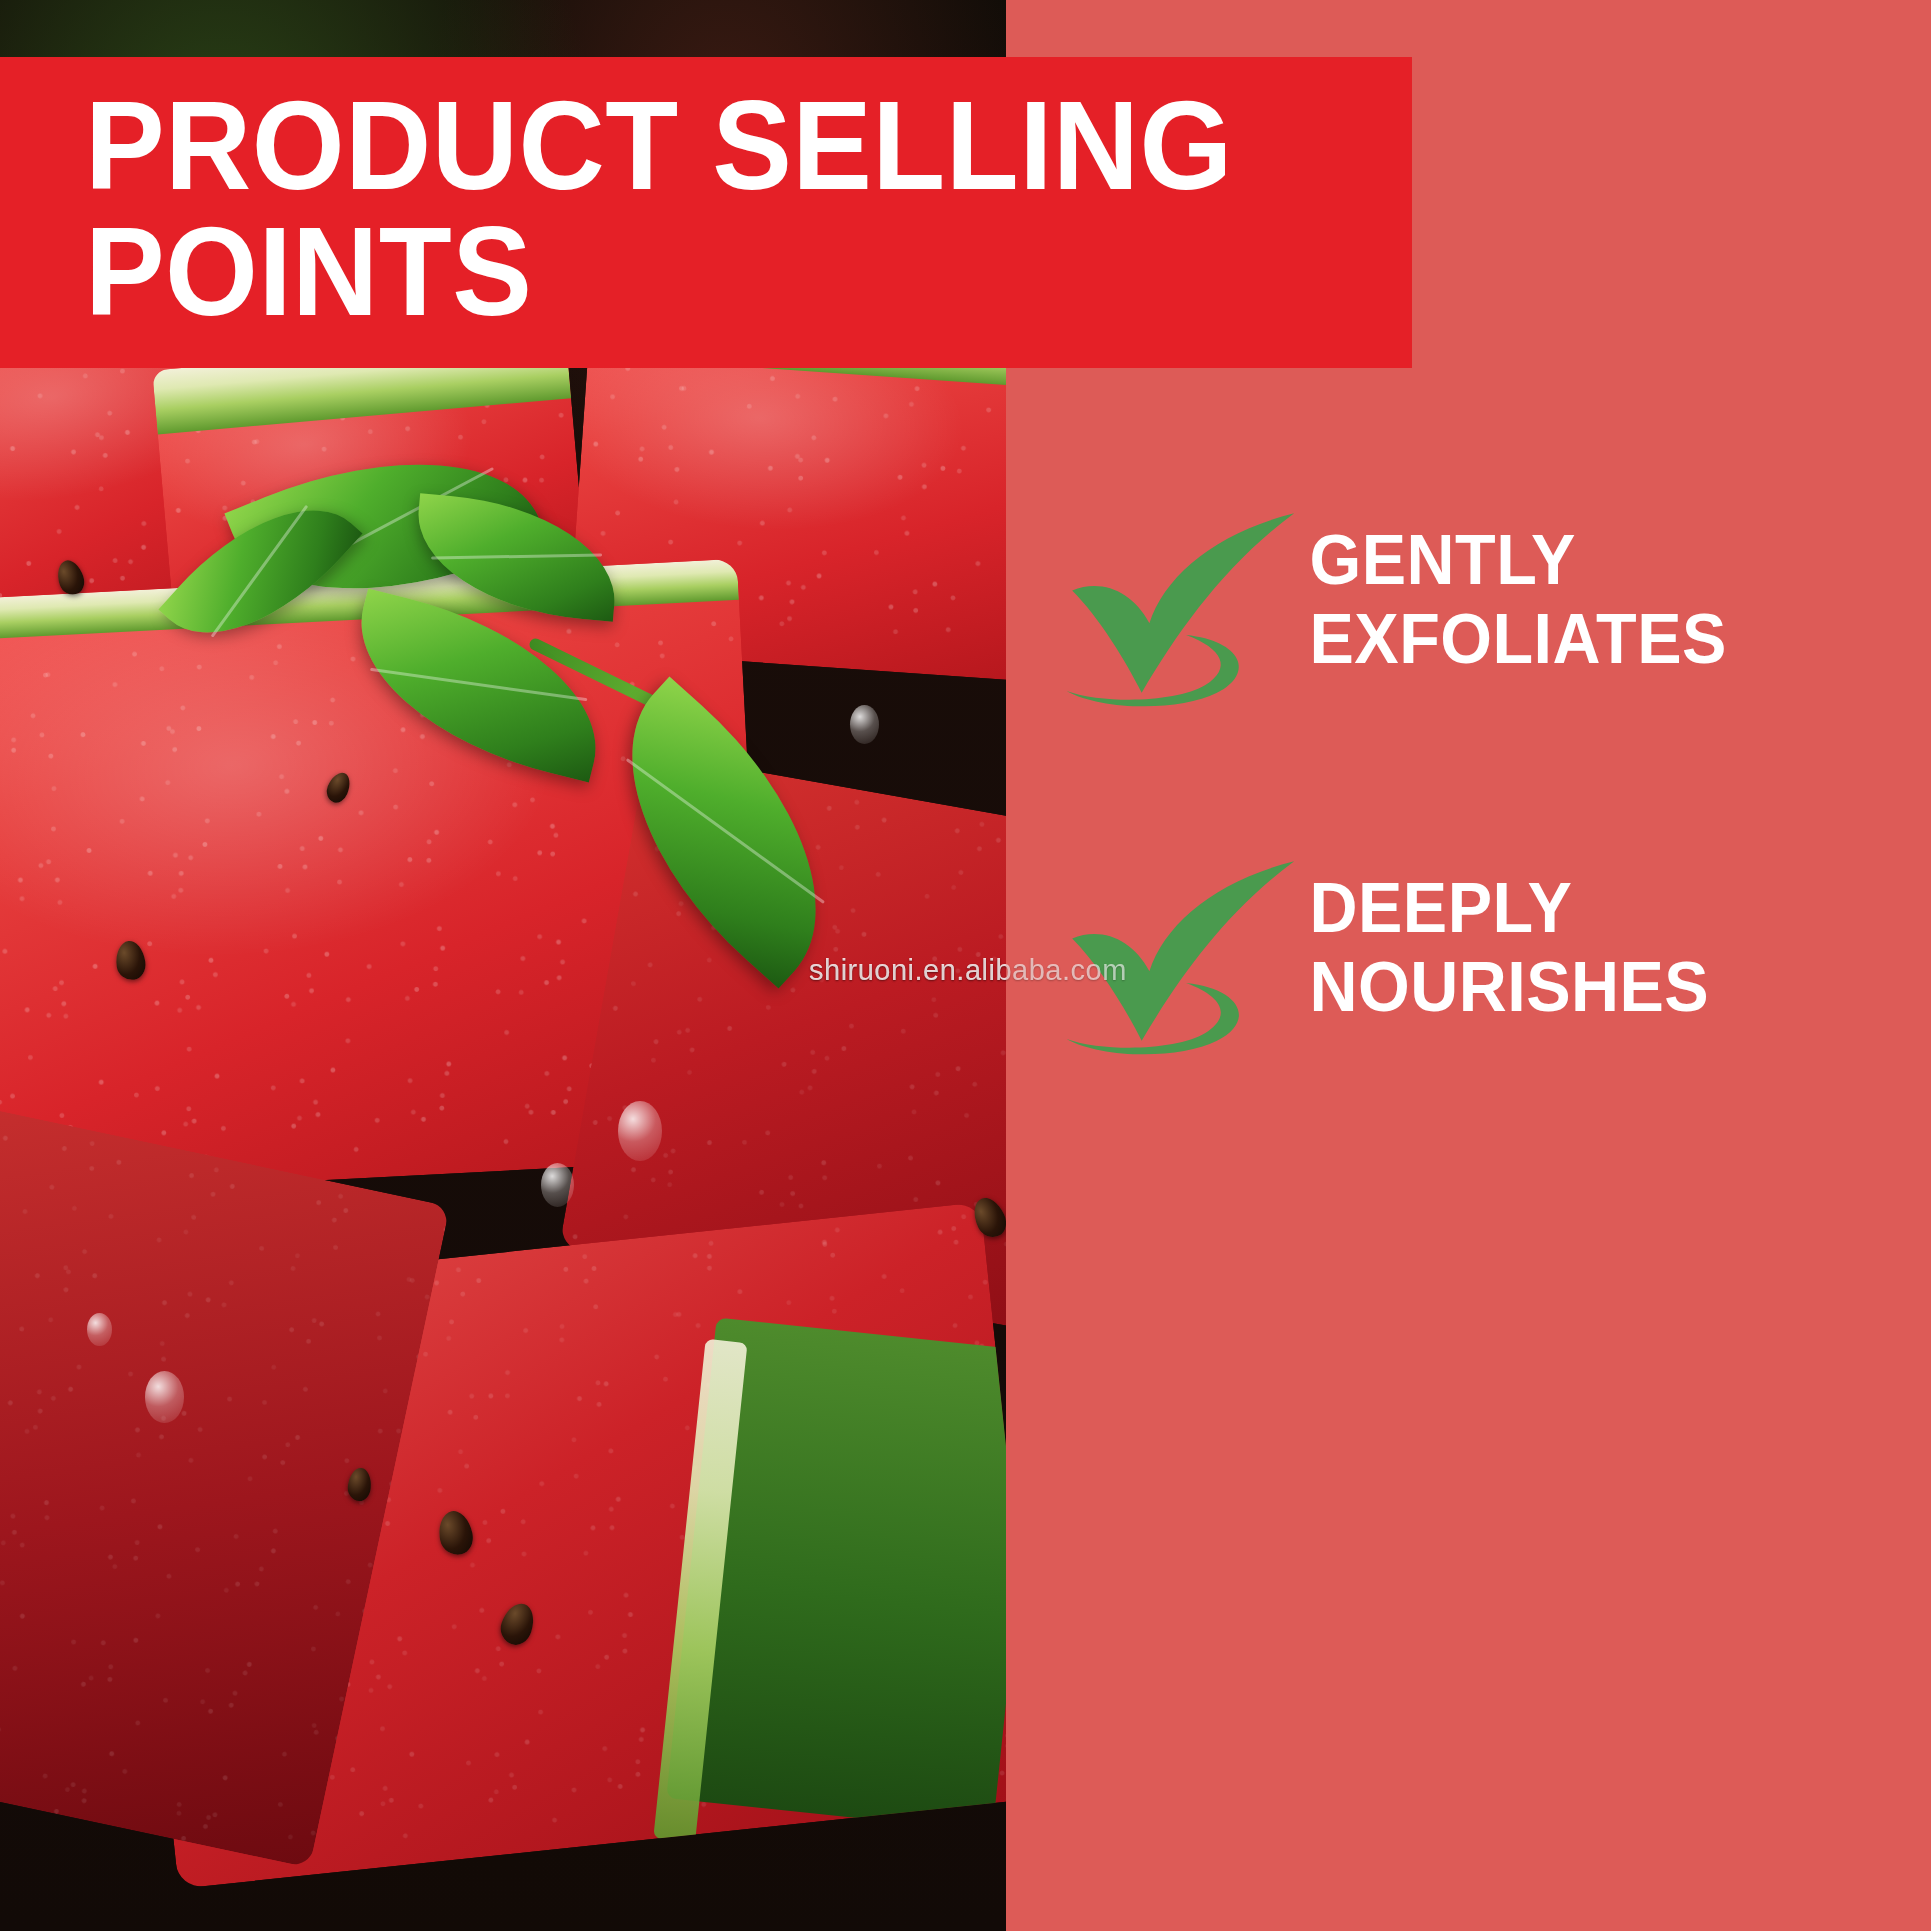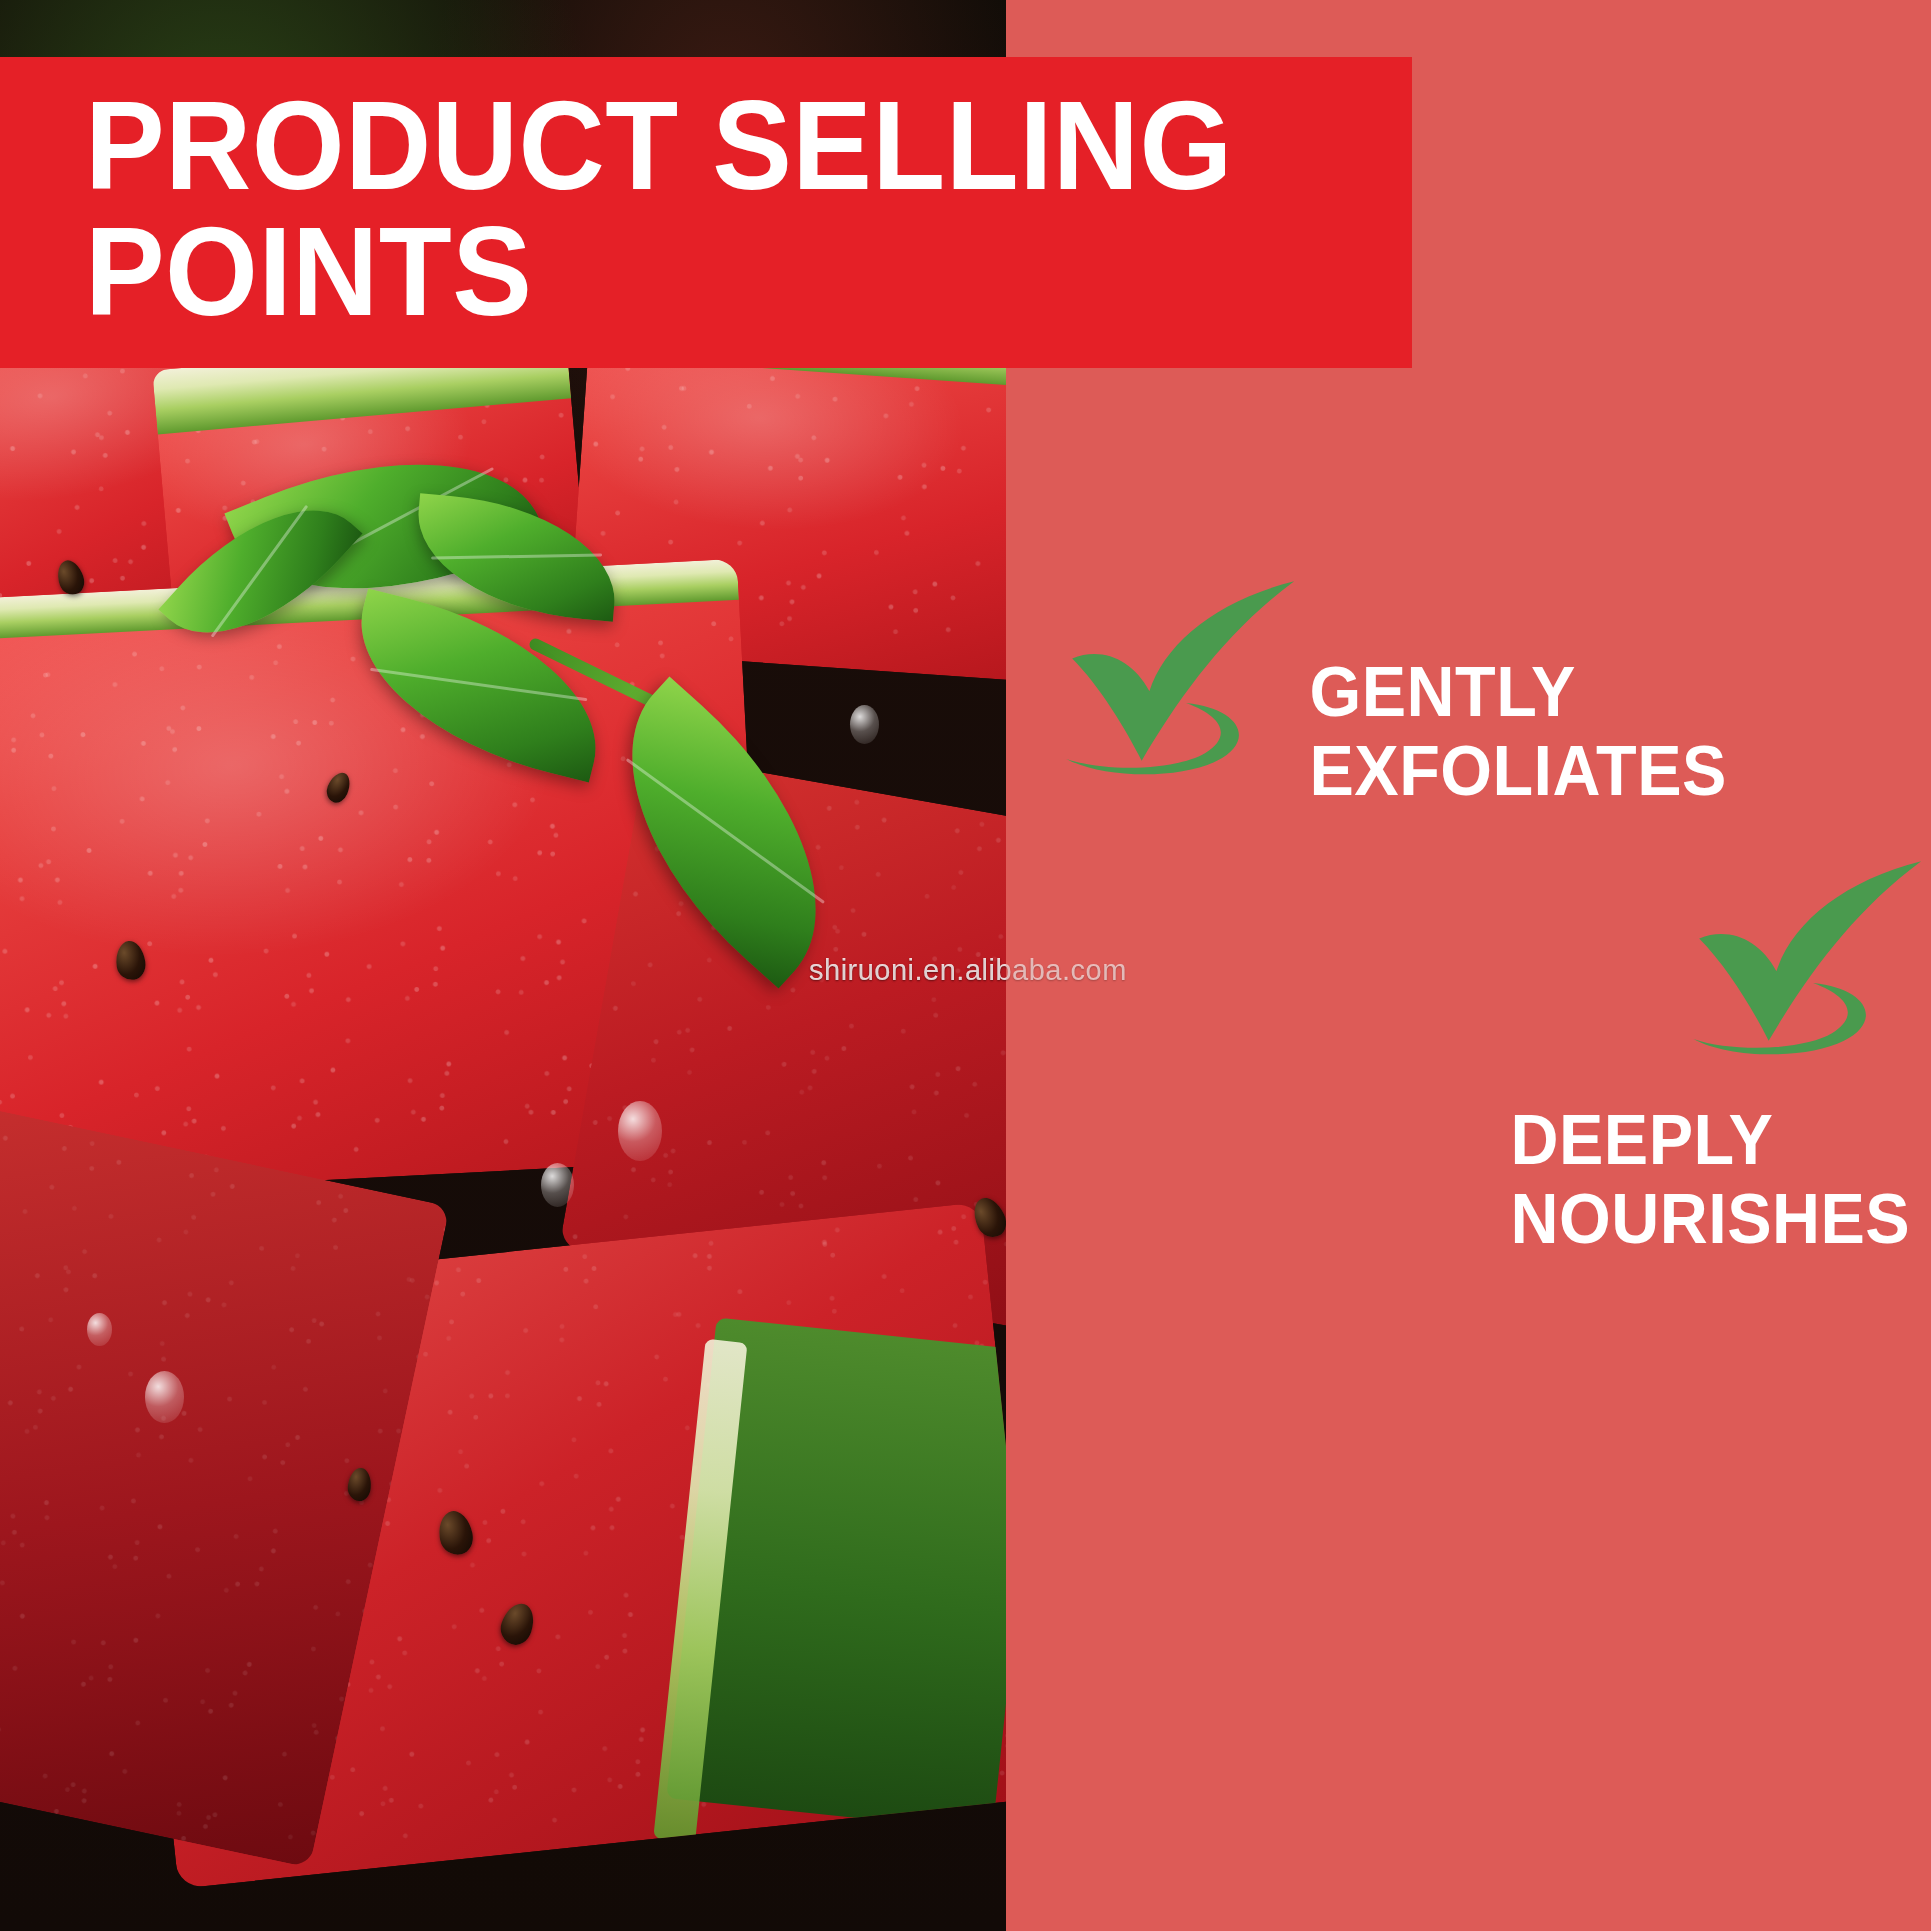--- a/index.html
+++ b/index.html
@@ -157,27 +157,26 @@
   .bullets {
     position: absolute;
     left: 1072px;
     top: 521px;
     width: 859px;
     z-index: 15;
   }
   .bullet-row {
     position: relative;
     display: flex;
-    align-items: flex-end;
+    align-items: flex-start;
     height: 290px;
     margin-bottom: 58px;
   }
   .bullet-row:last-child {
     margin-bottom: 0;
-    flex-direction: column;
   }
   .check-wrap {
     flex: 0 0 232px;
     width: 232px;
     height: 222px;
     position: relative;
   }
   .check-wrap svg {
     position: absolute;
     left: 0;

